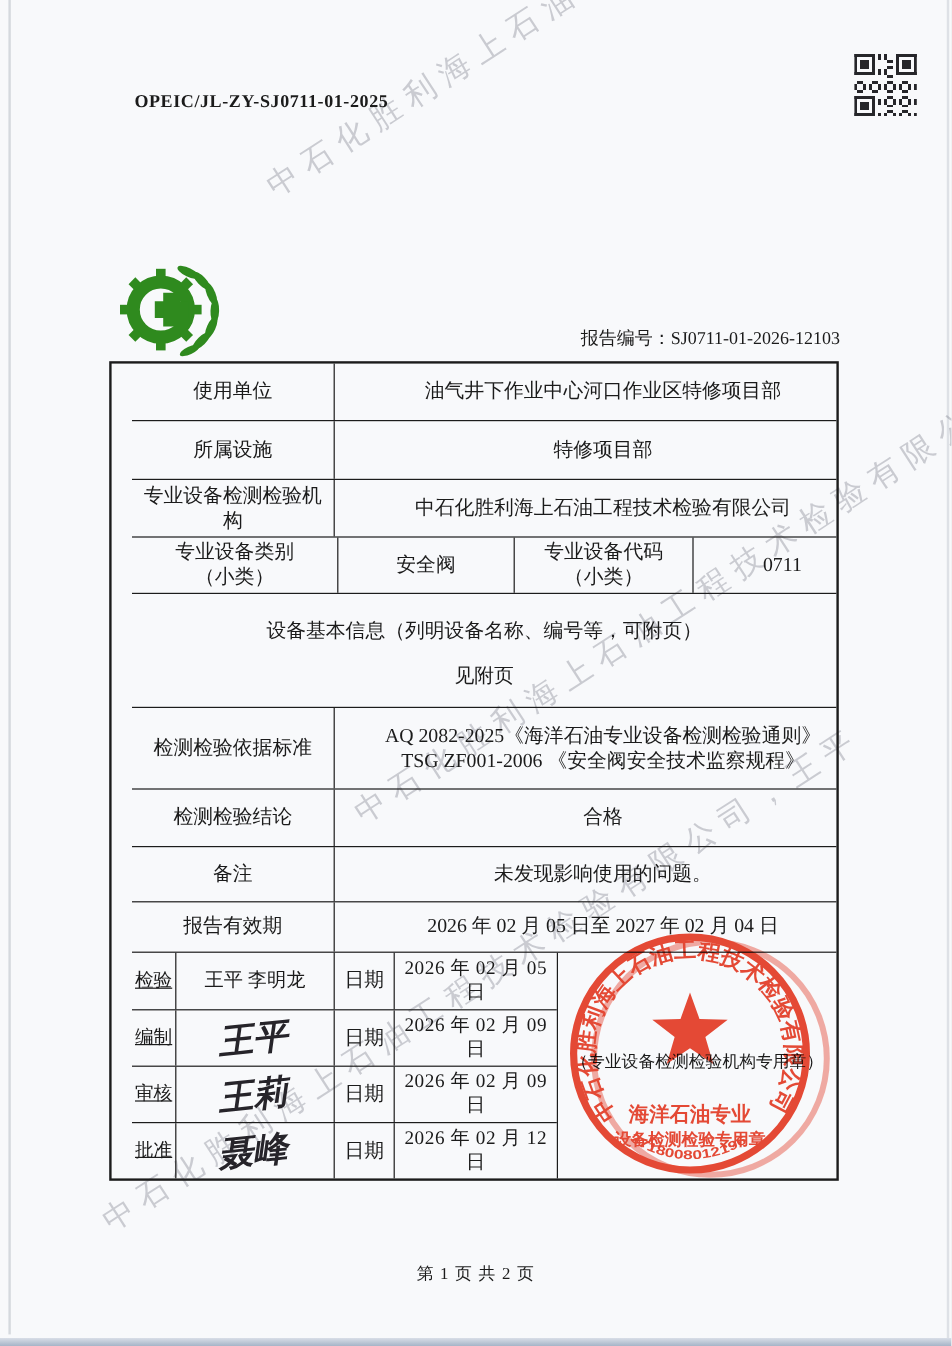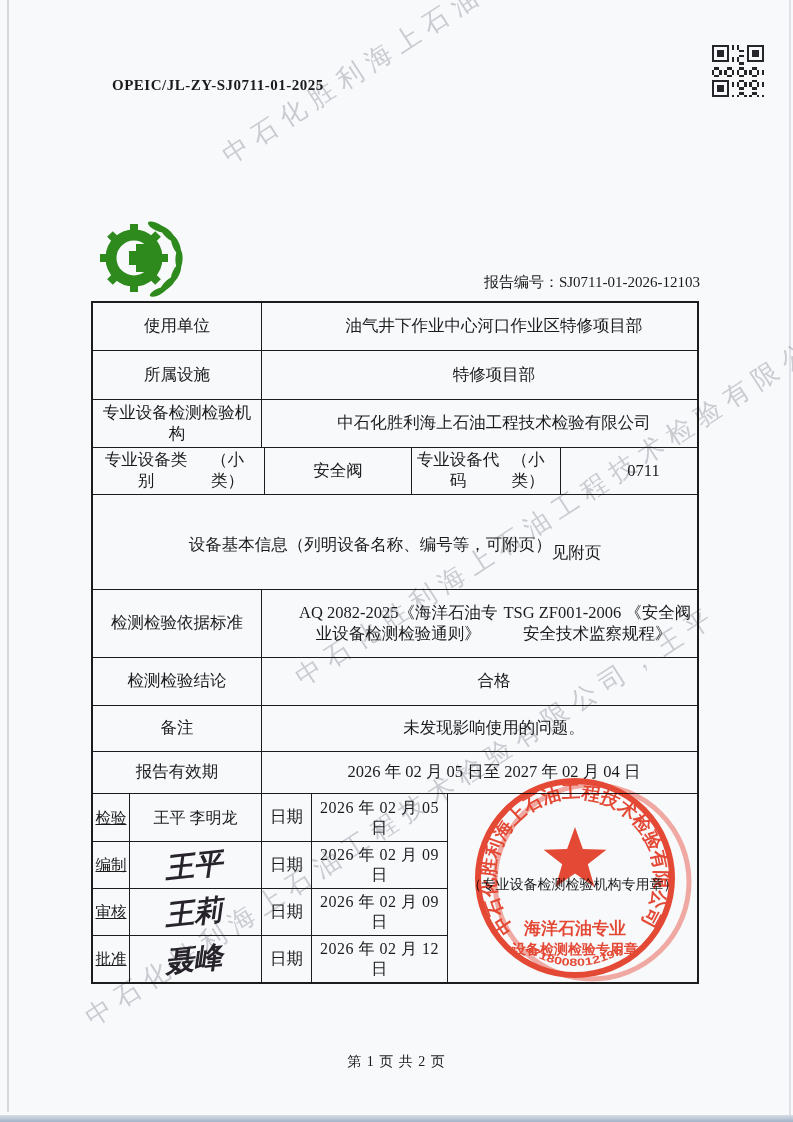--- a/index.html
+++ b/index.html
@@ -28,27 +28,27 @@
   .doc-code{position:absolute; left:112px; top:77px; font-size:15px; letter-spacing:.5px;font-weight:bold;}
   .page-title{position:absolute; left:0; right:0; top:157px; text-align:center;
     font-size:25px; font-weight:700; letter-spacing:1px;}
   .report-no{position:absolute; right:93px; top:273px; font-size:15px;}
   .qr{position:absolute; left:712px; top:44px; width:52px; height:54px;}
   .logo{position:absolute; left:98px; top:215px; width:90px; height:86px;}
 
   
   .tbl{position:absolute; left:91px; top:301px; width:608px;
     border:2px solid #1c1c1c; box-sizing:border-box; background:transparent;}
-  .r{display:flex; border-top:1.5px solid #1c1c1c; box-sizing:border-box;}
+  .r{display:flex; border-top:1.5px solid #1c1c1c; box-sizing:border-box;margin-left:17px;}
   .r:first-child{border-top:none;}
   .c{display:flex; align-items:center; justify-content:center; text-align:center;
      border-left:1.5px solid #1c1c1c; box-sizing:border-box; font-size:16.5px; line-height:1.25;
      padding:2px 4px;}
   .c:first-child{border-left:none;}
-  .c.col{justify-content:center;}
+  .c.col{flex-direction:column; justify-content:center;}
   .lab{width:168px; flex:none;}
   .val{flex:1;padding-left:33px;}
   .h47{height:47px}.h49{height:49px}.h48{height:48px}.h95{height:95px}
   .h68{height:68px}.h46{height:46px}.h42{height:42px}
   .w171{width:171px;flex:none}.w147{width:147px;flex:none}.w149{width:149px;flex:none}
   .info-cell{flex:1; justify-content:flex-start; padding-top:8px;}
   .info-cell .l2{margin-top:16px;}
   .std .line{display:block;text-align:center;}
 
   

